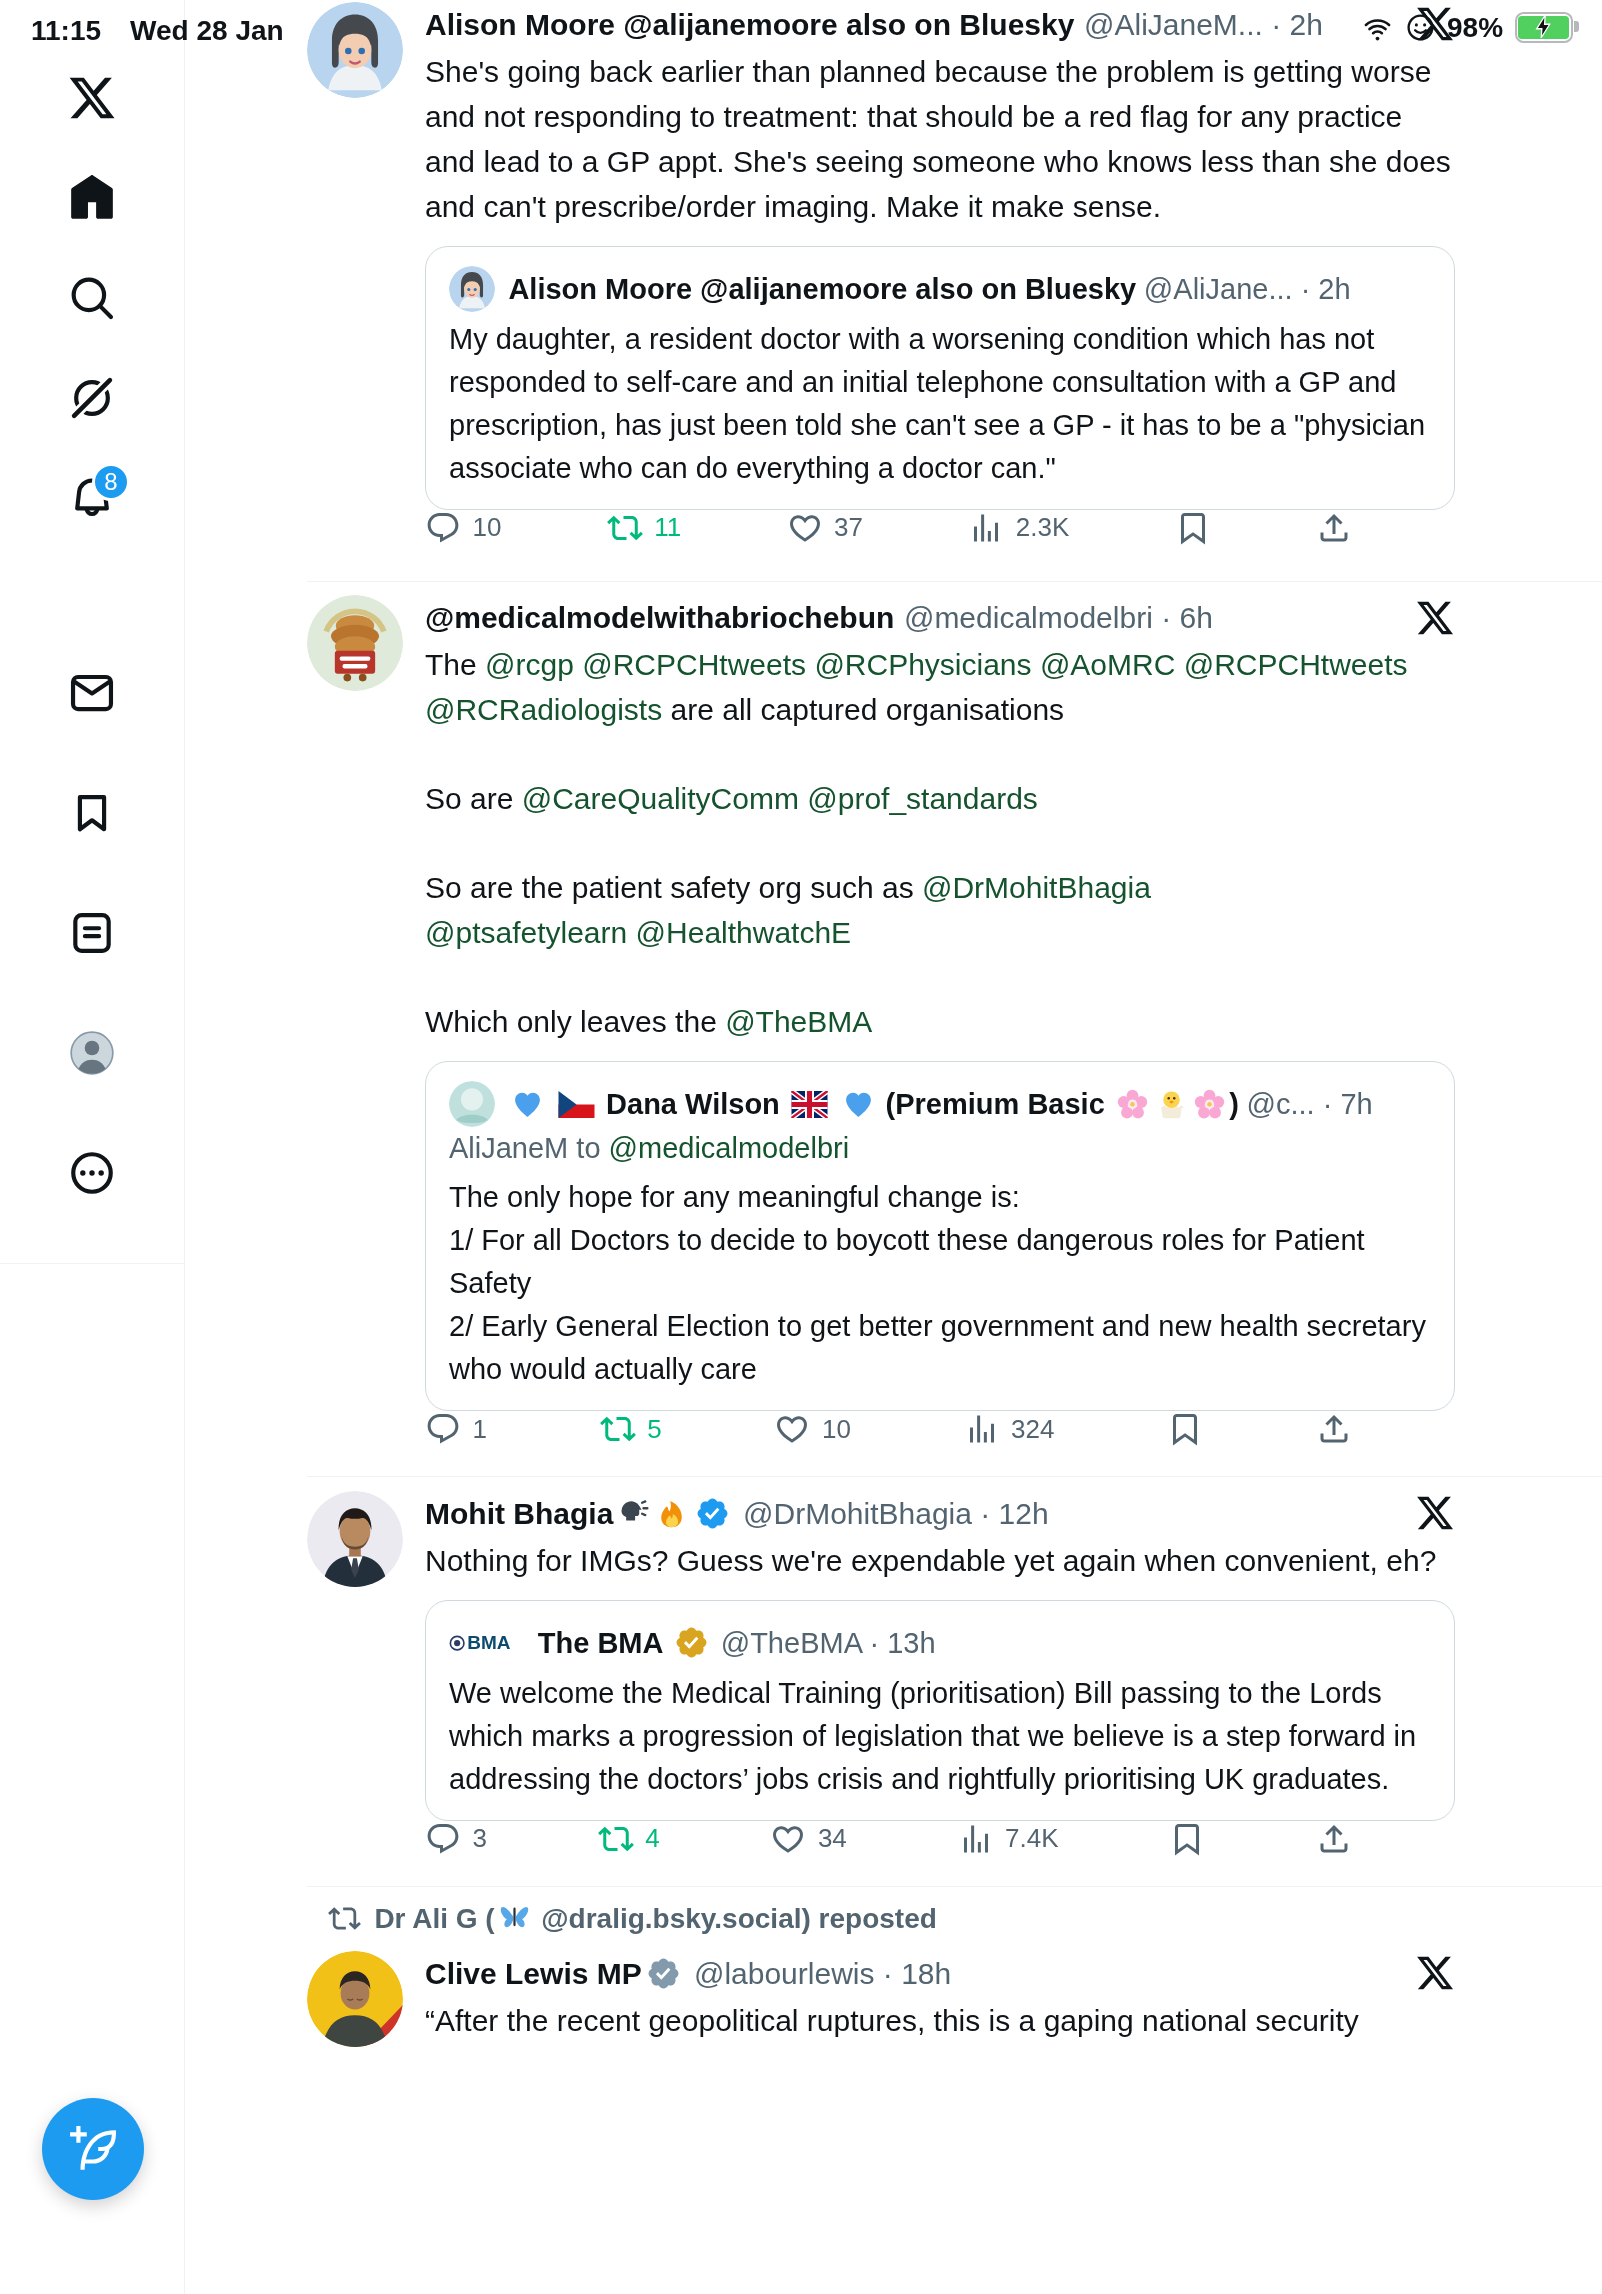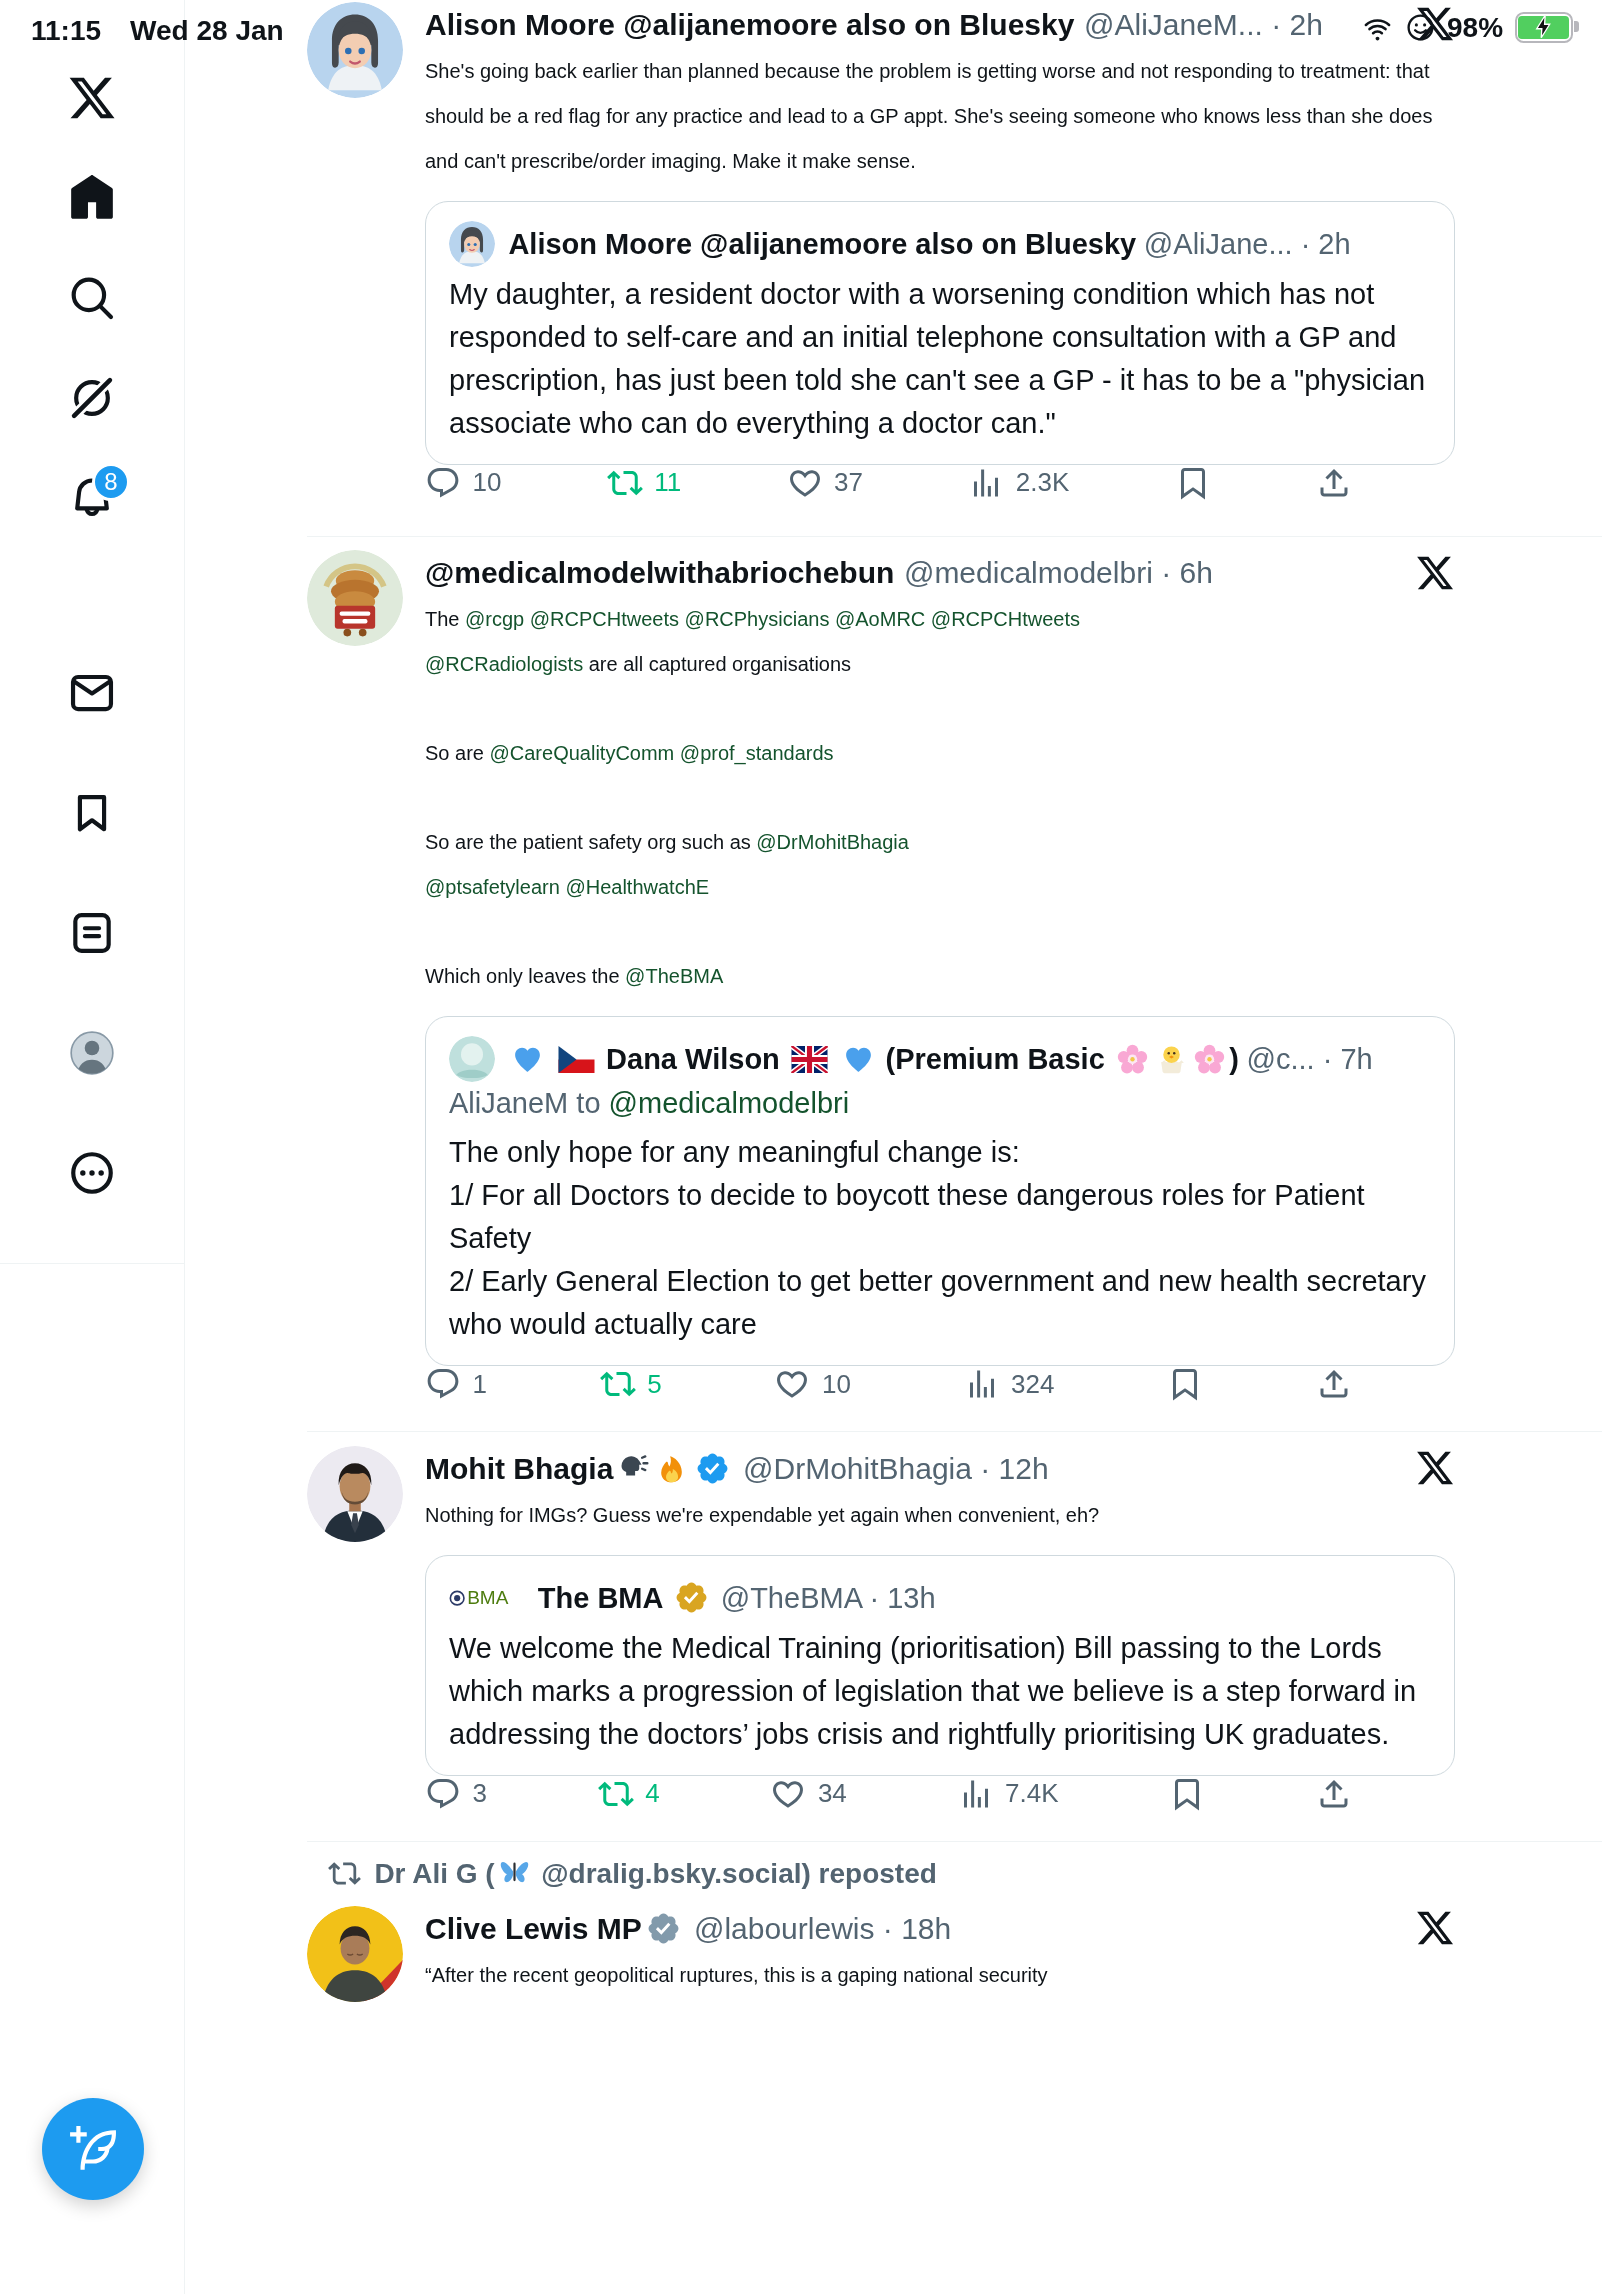--- a/index.html
+++ b/index.html
@@ -34,32 +34,32 @@
   article.tweet.first{padding-top:1.9px;padding-bottom:35px}
   article.tweet.last{border-bottom:none;padding-bottom:0}
   .tweet-inner{display:flex}
   .gutter{width:118px;flex:none}
   .avatar{width:96px;height:96px;border-radius:50%;overflow:hidden}
   .content{width:1030px;flex:none}
   .head{display:flex;align-items:center;white-space:nowrap;line-height:45px;overflow:visible}
   .head .name{font-weight:bold;font-size:30px;display:flex;align-items:center}
   .head .meta{color:#536471;font-size:30px;margin-left:9.6px}
   .head .xlogo{margin-left:auto;width:40px;height:40px;flex:none;fill:#0f1419}
-  .body{font-size:20px;line-height:45px;margin-top:1.9px}
+  .body{font-size:30px;line-height:45px;margin-top:1.9px}
   .body .para + .para{margin-top:44px}
   .mention{color:#14532d}
   .quote{border:1px solid #cfd9de;border-radius:23px;margin-top:17.3px;padding:19px 23px;cursor:pointer}
   .qhead{display:flex;align-items:center;white-space:nowrap;font-size:29px;line-height:42px;overflow:hidden}
   .qavatar{width:46px;height:46px;border-radius:50%;overflow:hidden;margin-right:13.4px;flex:none}
   .qname{font-weight:bold;display:flex;align-items:center;white-space:pre}
   .qmeta{color:#536471;margin-left:7.7px}
   .replying{font-size:29px;line-height:43px;color:#536471}
   .qbody{font-size:29px;line-height:43px;margin-top:5.8px}
   .qbody.no-gap .para + .para{margin-top:0}
-  .q-bma{width:83px;height:46px;display:flex;align-items:center;font-weight:normal;color:#4d7c0f;font-size:19px;flex:none;margin-right:5.8px}
+  .q-bma{width:83px;height:46px;display:flex;align-items:center;font-weight:bold;color:#0c4a6e;font-size:19px;flex:none;margin-right:5.8px}
   .q-bma svg{width:16.3px;height:16.3px;margin-right:1.9px}
   
   .actions{display:flex;justify-content:space-between;align-items:flex-end;width:927px;color:#536471}
   .act{display:flex;align-items:center;gap:11.5px;font-size:26px;cursor:pointer}
   .act svg{width:36px;height:36px;fill:#536471}
   .act.green{color:#00ba7c}
   .act.green svg{fill:#00ba7c}
   
   .repost-line{display:flex;align-items:flex-end;gap:13.4px;color:#536471;font-weight:bold;font-size:28px;margin:0 0 15.4px 21px}
   .repost-line svg{width:33px;height:33px;fill:#536471;flex:none}

